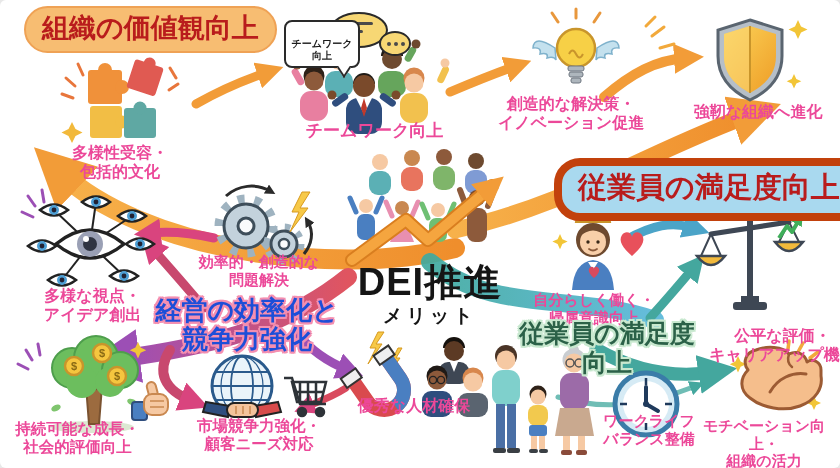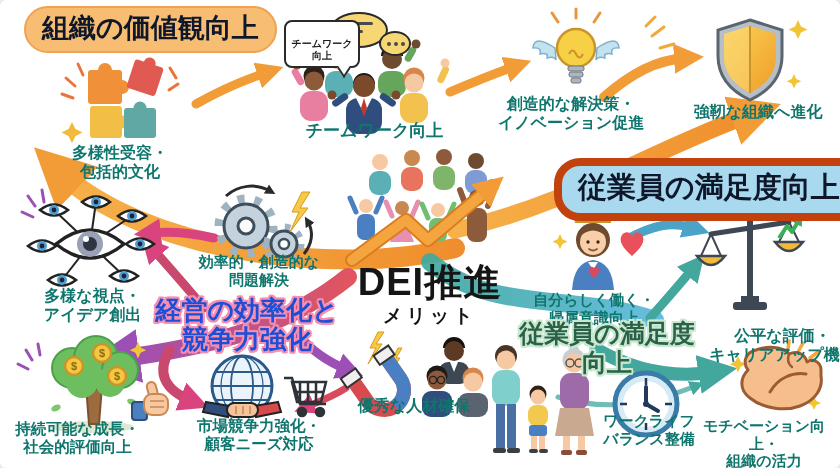--- a/index.html
+++ b/index.html
@@ -1,22 +1,22 @@
 <!DOCTYPE html>
 <html><head>
 <meta charset="utf-8">
 <style>
   html,body{margin:0;padding:0;background:#e8e8e8;font-family:"Liberation Sans",sans-serif;}
   #canvas{position:relative;width:840px;height:468px;background:#ffffff;overflow:hidden;border-radius:6px;}
   svg{position:absolute;overflow:visible;}
   .layer{position:absolute;left:0;top:0;z-index:1;}
   .icon{z-index:2;}
-  .label{position:absolute;z-index:5;font-weight:bold;color:#0f766e;text-align:center;
+  .label{position:absolute;z-index:5;font-weight:bold;color:#ec4899;text-align:center;
          white-space:pre-line;line-height:1.18;letter-spacing:0;}
-  .pill{position:absolute;z-index:6;font-weight:800;color:#0f172a;border-radius:26px;
+  .pill{position:absolute;z-index:6;font-weight:800;color:#b91c1c;border-radius:26px;
         padding:2px 16px 5px;white-space:nowrap;}
   .pill-orange{background:#F7BD72;border:2px solid #EFA255;font-size:27px;left:24px;top:6px;}
   .pill-blue{background:#A9D9EF;border:8px solid #c2410c;font-size:29px;left:554px;top:158px;}
   .big-red{position:absolute;z-index:6;left:140px;top:296px;width:214px;text-align:center;
            font-weight:800;font-size:26px;line-height:1.12;color:#1d4ed8;white-space:pre-line;
            text-shadow:2px 0 #F48FB1,-2px 0 #F48FB1,0 2px #F48FB1,0 -2px #F48FB1,
                        1.6px 1.6px #F48FB1,-1.6px -1.6px #F48FB1,1.6px -1.6px #F48FB1,-1.6px 1.6px #F48FB1;}
   .big-green{position:absolute;z-index:6;left:500px;top:319px;width:214px;text-align:center;
            font-weight:800;font-size:25px;line-height:1.15;color:#2B6148;white-space:pre-line;
            text-shadow:2px 0 #C8E8CF,-2px 0 #C8E8CF,0 2px #C8E8CF,0 -2px #C8E8CF,

